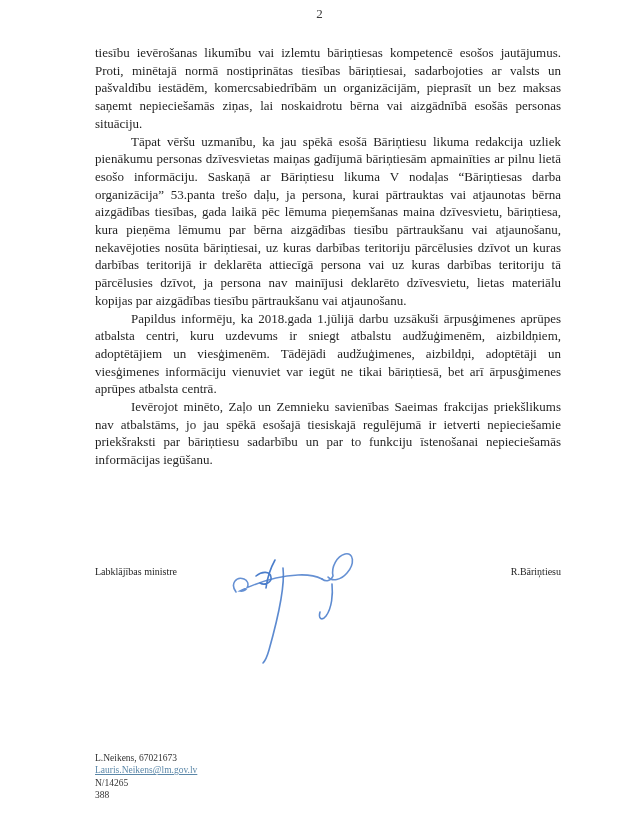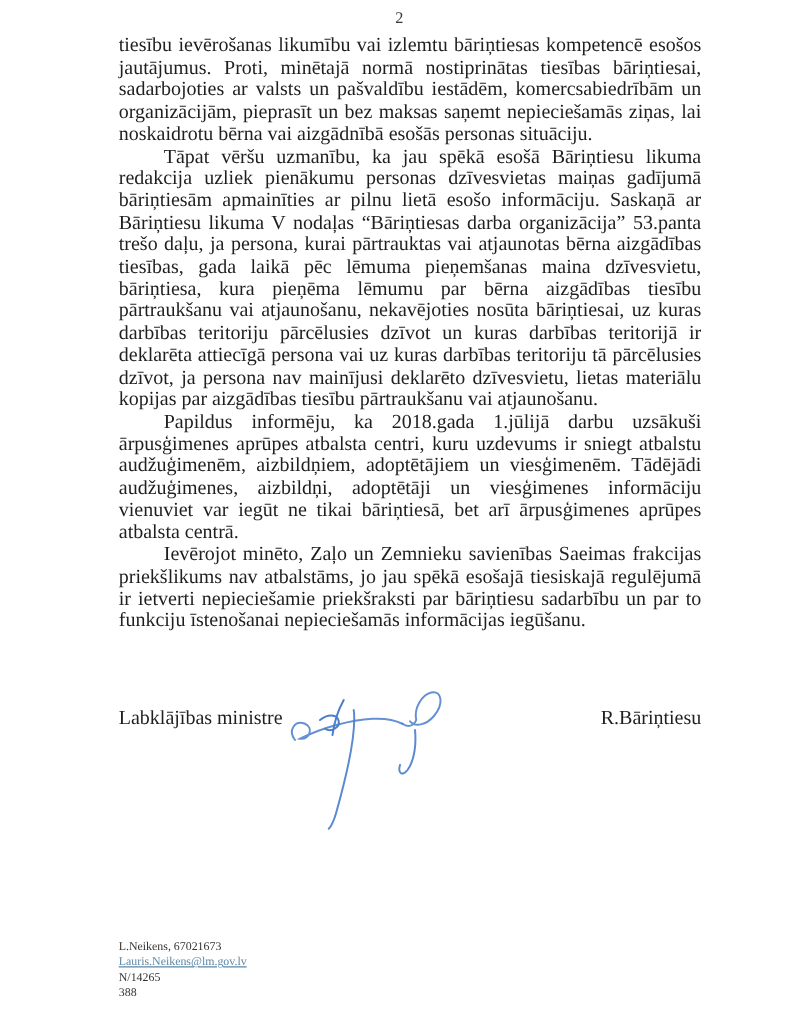--- a/index.html
+++ b/index.html
@@ -21,42 +21,42 @@
     position: absolute;
     top: 6px;
     left: 0;
     width: 100%;
     text-align: center;
     font-size: 13px;
     color: #3a3a3a;
   }
   .letter-body {
     position: absolute;
-    top: 28px;
+    top: 44px;
     left: 95px;
     width: 466px;
-    font-size: 16px;
+    font-size: 13px;
     line-height: 17.7px;
     text-align: justify;
   }
   .para {
     margin: 0;
     text-indent: 36px;
   }
   .para.no-indent {
     text-indent: 0;
   }
   .sig-row {
     position: absolute;
     top: 566px;
     left: 95px;
     width: 466px;
     display: flex;
     justify-content: space-between;
-    font-size: 16px;
+    font-size: 10px;
   }
   .signature-svg {
     position: absolute;
     left: 228px;
     top: 550px;
     width: 150px;
     height: 145px;
   }
   .footer {
     position: absolute;

